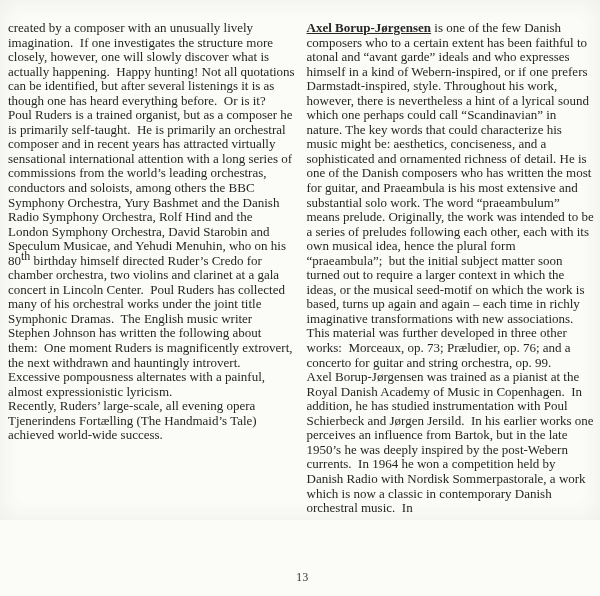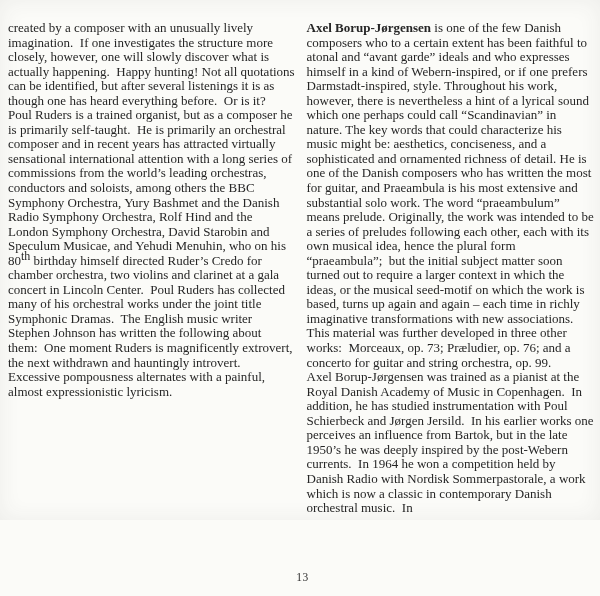--- a/index.html
+++ b/index.html
@@ -16,40 +16,41 @@
     font-family: "Liberation Serif", "DejaVu Serif", serif;
     font-size: 13px;
     line-height: 14.55px;
     color: #262626;
     box-shadow: inset 0 0 22px rgba(60,60,55,0.07);
   }
   .columns { display: flex; gap: 11px; }
   .column { width: 288px; }
   p.para { margin: 0; padding: 0; text-align: left; }
   .i { }
-  .b { font-weight: 700; }
+  .b { font-weight: 700; text-decoration: underline; }
   sup.sup { font-size: 12px; line-height: 0; vertical-align: super; }
   .page-number {
     position: absolute;
     left: 0; right: 14px; top: 570px;
     text-align: center;
     font-size: 11.5px;
     letter-spacing: 0.5px;
     color: #2e2e2e;
     padding-left: 19px;
   }
 </style>
 </head>
 <body style="background: rgb(251, 251, 248);">
 
 <div class="page" style="color: rgb(38, 38, 38);">
   <div class="columns">
     <div class="column">
         <p class="para"><span>created by a composer with an unusually lively imagination.&nbsp; If one investigates the structure more closely, however, one will slowly discover what is actually happening.&nbsp; Happy hunting! Not all quotations can be identified, but after several listenings it is as though one has heard everything before.&nbsp; Or is it?</span></p>
         <p class="para"><span>Poul Ruders is a trained organist, but as a composer he is primarily self-taught.&nbsp; He is primarily an orchestral composer and in recent years has attracted virtually sensational international attention with a long series of commissions from the world’s leading orchestras, conductors and soloists, among others the BBC Symphony Orchestra, Yury Bashmet and the Danish Radio Symphony Orchestra, Rolf Hind and the London Symphony Orchestra, David Starobin and Speculum Musicae, and Yehudi Menuhin, who on his 80</span><sup class="sup">th</sup><span> birthday himself directed Ruder’s </span><span class="i">Credo</span><span> for chamber orchestra, two violins and clarinet at a gala concert in Lincoln Center.&nbsp; Poul Ruders has collected many of his orchestral works under the joint title </span><span class="i">Symphonic Dramas</span><span>.&nbsp; The English music writer Stephen Johnson has written the following about them:&nbsp; </span><span class="i">One moment Ruders is magnificently extrovert, the next withdrawn and hauntingly introvert.&nbsp; Excessive pompousness alternates with a painful, almost expressionistic lyricism.</span></p>
+        <p class="para"><span>Recently, Ruders’ large-scale, all evening opera Tjenerindens Fortælling (The Handmaid’s Tale) achieved world-wide success.</span></p>
       </div>
     <div class="column">
         <p class="para"><span class="b">Axel Borup-Jørgensen</span><span> is one of the few Danish composers who to a certain extent has been faithful to atonal and “avant garde” ideals and who expresses himself in a kind of Webern-inspired, or if one prefers Darmstadt-inspired, style. Throughout his work, however, there is nevertheless a hint of a lyrical sound which one perhaps could call “Scandinavian” in nature. The key words that could characterize his music might be: aesthetics, conciseness, and a sophisticated and ornamented richness of detail. He is one of the Danish composers who has written the most for guitar, and Praeambula is his most extensive and substantial solo work. The word “praeambulum” means prelude. Originally, the work was intended to be a series of preludes following each other, each with its own musical idea, hence the plural form “praeambula”;&nbsp; but the initial subject matter soon turned out to require a larger context in which the ideas, or the musical seed-motif on which the work is based, turns up again and again – each time in richly imaginative transformations with new associations.&nbsp; This material was further developed in three other works:&nbsp; Morceaux, op. 73; Præludier, op. 76; and a concerto for guitar and string orchestra, op. 99.</span></p>
         <p class="para"><span>Axel Borup-Jørgensen was trained as a pianist at the Royal Danish Academy of Music in Copenhagen.&nbsp; In addition, he has studied instrumentation with Poul Schierbeck and Jørgen Jersild.&nbsp; In his earlier works one perceives an influence from Bartok, but in the late 1950’s he was deeply inspired by the post-Webern currents.&nbsp; In 1964 he won a competition held by Danish Radio with Nordisk Sommerpastorale, a work which is now a classic in contemporary Danish orchestral music.&nbsp; In</span></p>
       </div>
   </div>
   <div class="page-number">13</div>
 </div>
 
 </body></html>

